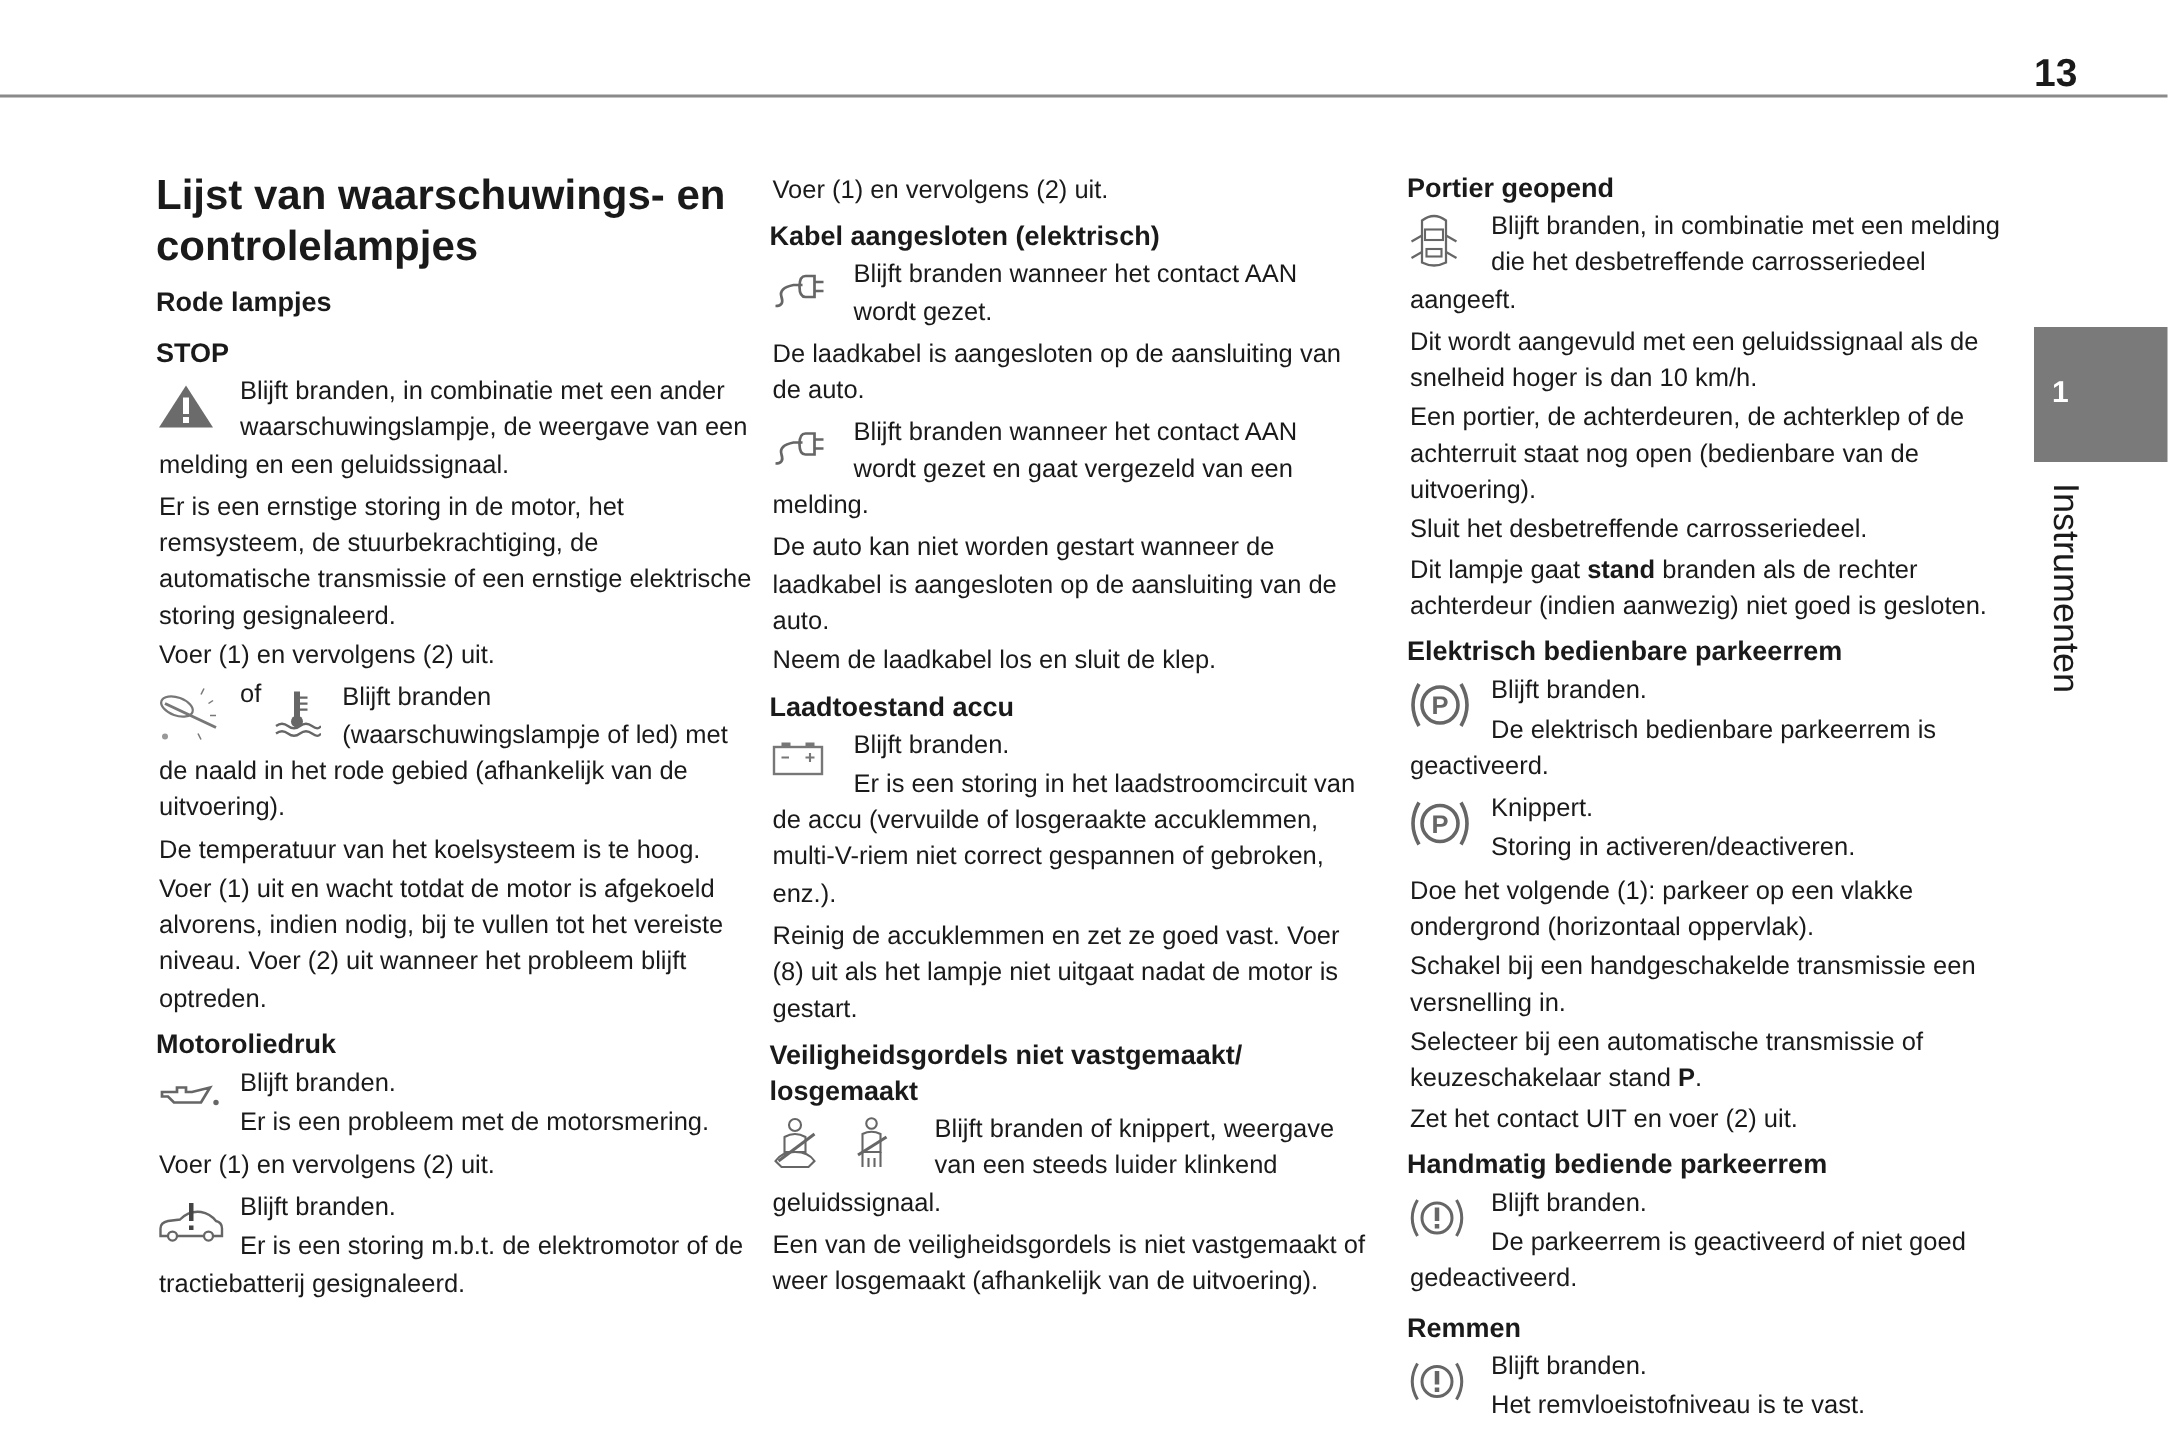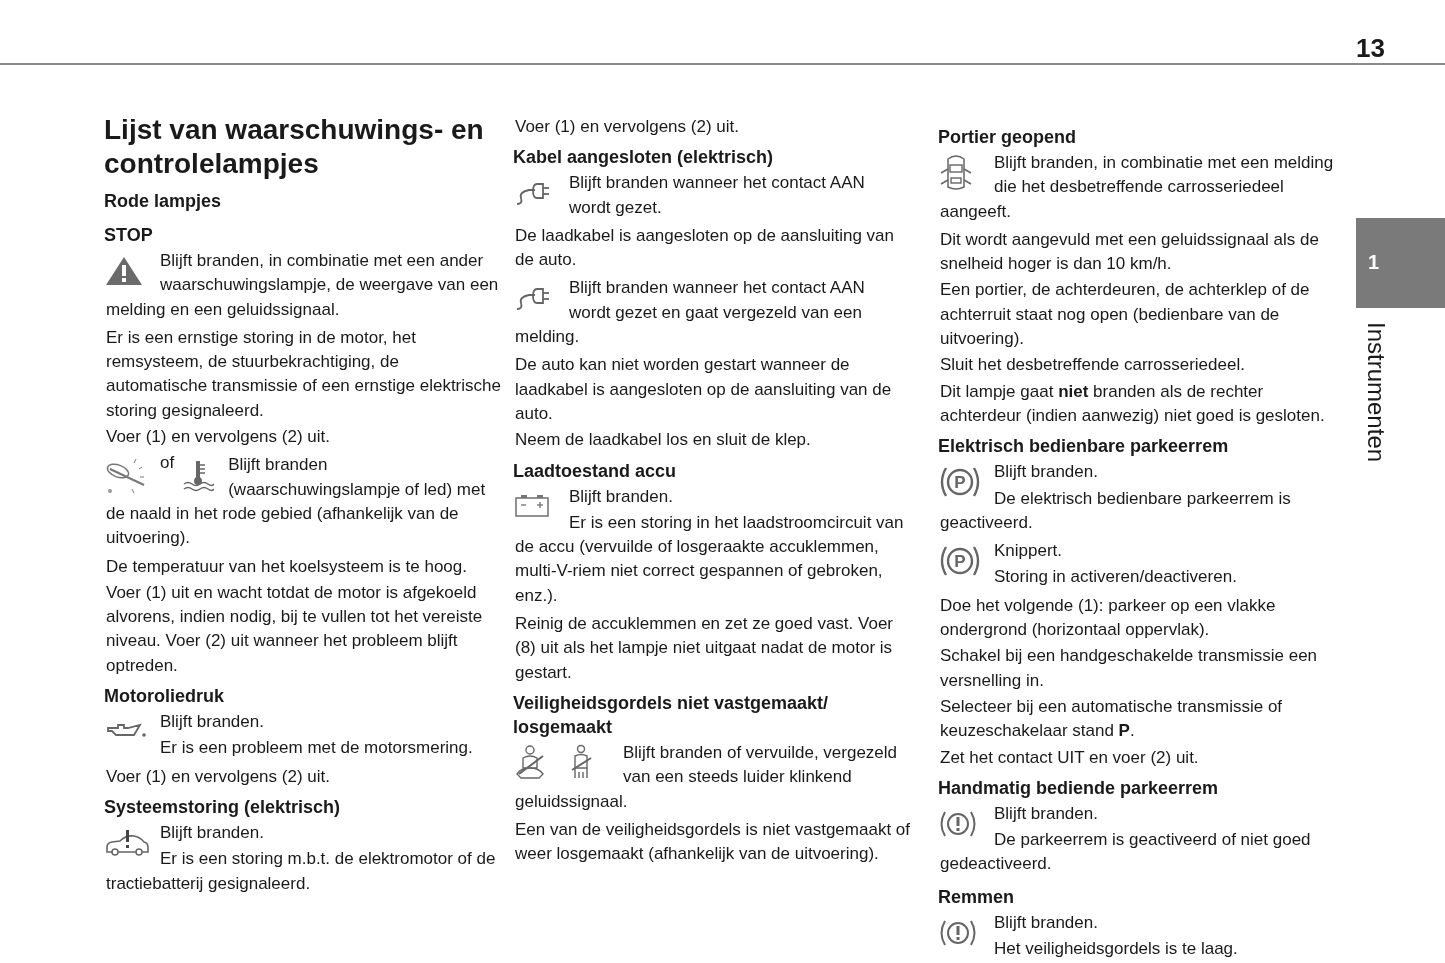--- a/index.html
+++ b/index.html
@@ -89,21 +89,20 @@
       <svg width="44" height="24" viewBox="0 0 44 24">
           <path d="M4 8 h10 v-3 h6 v3 h4 l12 -3 l-6 10 h-18 l-4 -4 h-4 z" fill="none" stroke="#666" stroke-width="1.8"></path>
           <circle cx="40" cy="15" r="1.8" fill="#666"></circle>
         </svg>
     </span>
     <p>Blijft branden.</p>
     <p>Er is een probleem met de motorsmering.</p>
   </div>
   <p>Voer (1) en vervolgens (2) uit.</p>
 
-  <h3>Systeemstoring (elektrisch)</h3>
   <div class="entry">
     <span class="icon icon-wide">
       <svg width="46" height="30" viewBox="0 0 46 30">
           <path d="M3 24 v-5 q0 -4 5 -5 l8 -1 q6 -6 14 -5 q6 1 10 6 q4 1 4 5 v5 z" fill="none" stroke="#666" stroke-width="1.6"></path>
           <circle cx="11" cy="24" r="3" fill="#fff" stroke="#666" stroke-width="1.5"></circle>
           <circle cx="35" cy="24" r="3" fill="#fff" stroke="#666" stroke-width="1.5"></circle>
           <rect x="22" y="2" width="3" height="12" fill="#444"></rect>
           <rect x="22" y="17" width="3" height="3" fill="#444"></rect>
         </svg>
     </span>
@@ -170,45 +169,45 @@
         </svg>
     </span>
     <span class="icon" style="width:52px;">
       <svg width="30" height="38" viewBox="0 0 30 38">
           <circle cx="14" cy="5" r="3.5" fill="none" stroke="#666" stroke-width="1.4"></circle>
           <path d="M8 12 q6 -3 12 0 v12 h-12 z" fill="none" stroke="#666" stroke-width="1.4"></path>
           <line x1="5" y1="26" x2="24" y2="14" stroke="#666" stroke-width="2"></line>
           <path d="M8 24 v10 M12 28 v6 M16 28 v6 M20 24 v10" stroke="#666" stroke-width="1.4"></path>
         </svg>
     </span>
-    <p>Blijft branden of vervuilde, vergezeld van een steeds luider klinkend geluidssignaal.</p>
+    <p>Blijft branden of knippert, weergave van een steeds luider klinkend geluidssignaal.</p>
   </div>
   <p>Een van de veiligheidsgordels is niet vastgemaakt of weer losgemaakt (afhankelijk van de uitvoering).</p>
 </div>
 
 <div class="col col3">
-  <h3 style="margin-top:12px;">Portier geopend</h3>
+  <h3 style="margin-top:0;">Portier geopend</h3>
   <div class="entry">
     <span class="icon icon-wide">
       <svg width="36" height="40" viewBox="0 0 36 40">
           <path d="M10 6 q8 -6 16 0 v28 q-8 4 -16 0 z" fill="none" stroke="#666" stroke-width="1.5"></path>
           <rect x="12" y="12" width="12" height="7" fill="none" stroke="#666" stroke-width="1.4"></rect>
           <rect x="13" y="25" width="10" height="5" fill="none" stroke="#666" stroke-width="1.4"></rect>
           <line x1="10" y1="16" x2="3" y2="20" stroke="#666" stroke-width="1.5"></line>
           <line x1="26" y1="16" x2="33" y2="20" stroke="#666" stroke-width="1.5"></line>
           <line x1="10" y1="27" x2="3" y2="31" stroke="#666" stroke-width="1.5"></line>
           <line x1="26" y1="27" x2="33" y2="31" stroke="#666" stroke-width="1.5"></line>
         </svg>
     </span>
     <p>Blijft branden, in combinatie met een melding die het desbetreffende carrosseriedeel aangeeft.</p>
   </div>
   <p>Dit wordt aangevuld met een geluidssignaal als de snelheid hoger is dan 10 km/h.</p>
   <p>Een portier, de achterdeuren, de achterklep of de achterruit staat nog open (bedienbare van de uitvoering).</p>
   <p>Sluit het desbetreffende carrosseriedeel.</p>
-  <p><span>Dit lampje gaat </span><b>niet</b><span> branden als de rechter achterdeur (indien aanwezig) niet goed is gesloten.</span></p>
+  <p><span>Dit lampje gaat </span><b>stand</b><span> branden als de rechter achterdeur (indien aanwezig) niet goed is gesloten.</span></p>
 
   <h3>Elektrisch bedienbare parkeerrem</h3>
   <div class="entry">
     <span class="icon icon-wide">
       <svg width="44" height="36" viewBox="0 0 44 36">
           <path d="M8 4 q-8 14 0 28" fill="none" stroke="#666" stroke-width="2.4"></path>
           <path d="M36 4 q8 14 0 28" fill="none" stroke="#666" stroke-width="2.4"></path>
           <circle cx="22" cy="18" r="12" fill="none" stroke="#666" stroke-width="2.4"></circle>
           <text x="22" y="24" text-anchor="middle" font-family="Liberation Sans, sans-serif" font-weight="bold" font-size="17" fill="#666">P</text>
         </svg>
@@ -253,15 +252,15 @@
     <span class="icon icon-wide">
       <svg width="40" height="32" viewBox="0 0 40 32">
           <path d="M7 4 q-7 12 0 24" fill="none" stroke="#666" stroke-width="2"></path>
           <path d="M33 4 q7 12 0 24" fill="none" stroke="#666" stroke-width="2"></path>
           <circle cx="20" cy="16" r="10" fill="none" stroke="#666" stroke-width="2"></circle>
           <rect x="18.5" y="9" width="3" height="9" fill="#666"></rect>
           <rect x="18.5" y="20" width="3" height="3" fill="#666"></rect>
         </svg>
     </span>
     <p>Blijft branden.</p>
-    <p>Het veiligheidsgordels is te laag.</p>
+    <p>Het remvloeistofniveau is te vast.</p>
   </div>
 </div>
 
 </body></html>

